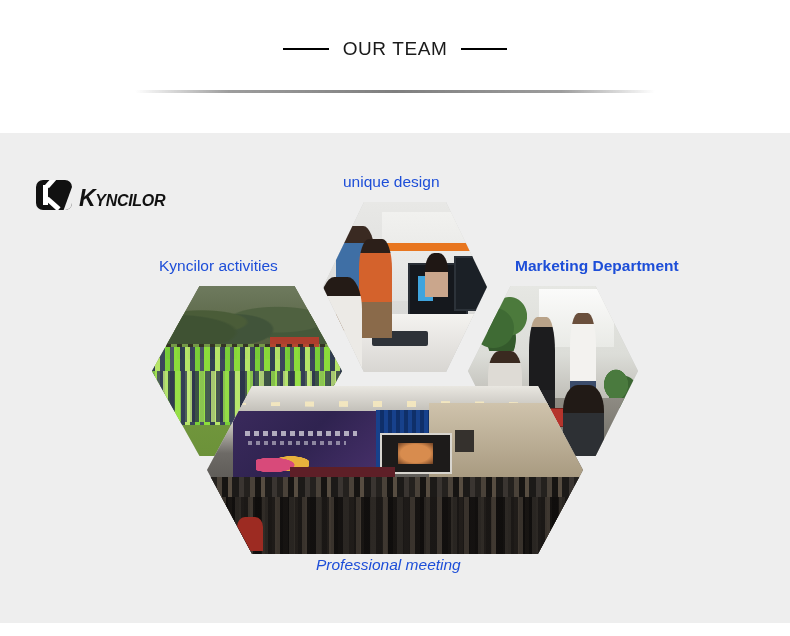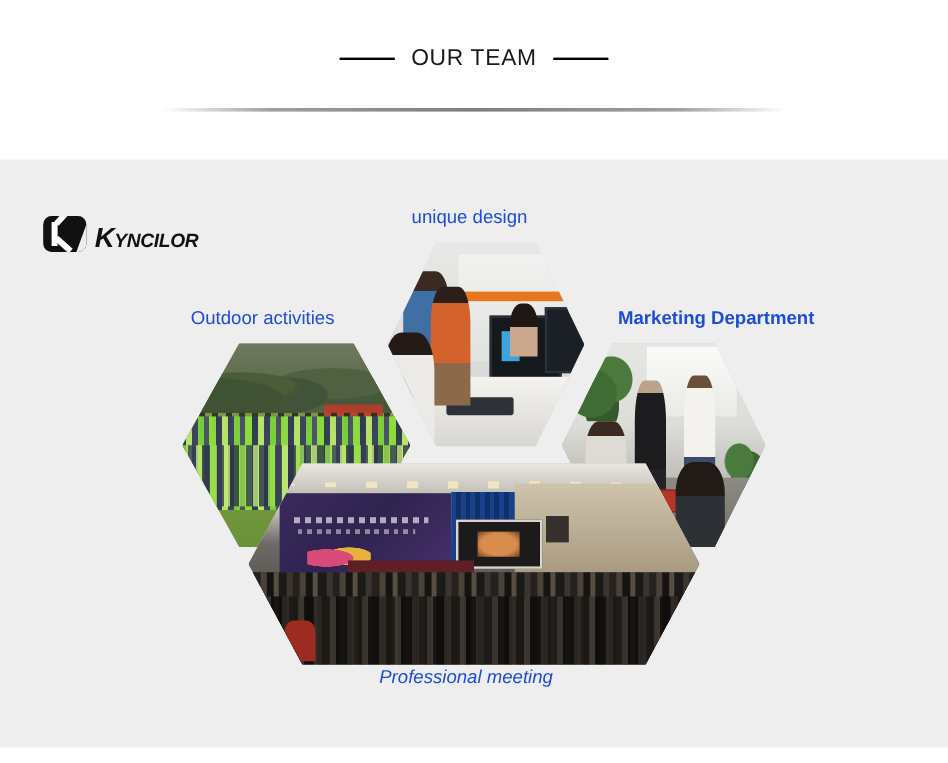--- a/index.html
+++ b/index.html
@@ -493,17 +493,17 @@
     <span class="head-table"></span>
     <span class="white-tables"></span>
     <span class="audience"></span>
     <span class="aud-row2"></span>
     <span class="red-jacket"></span>
   </div>
 </div>
 
 <div class="hex-label label-unique">unique design</div>
 
-<div class="hex-label label-outdoor">Outdoor activities</div>
+<div class="hex-label label-outdoor">Kyncilor activities</div>
 
 <div class="hex-label label-marketing">Marketing Department</div>
 
 <div class="hex-label label-meeting">Professional meeting</div>
 
 </body></html>

